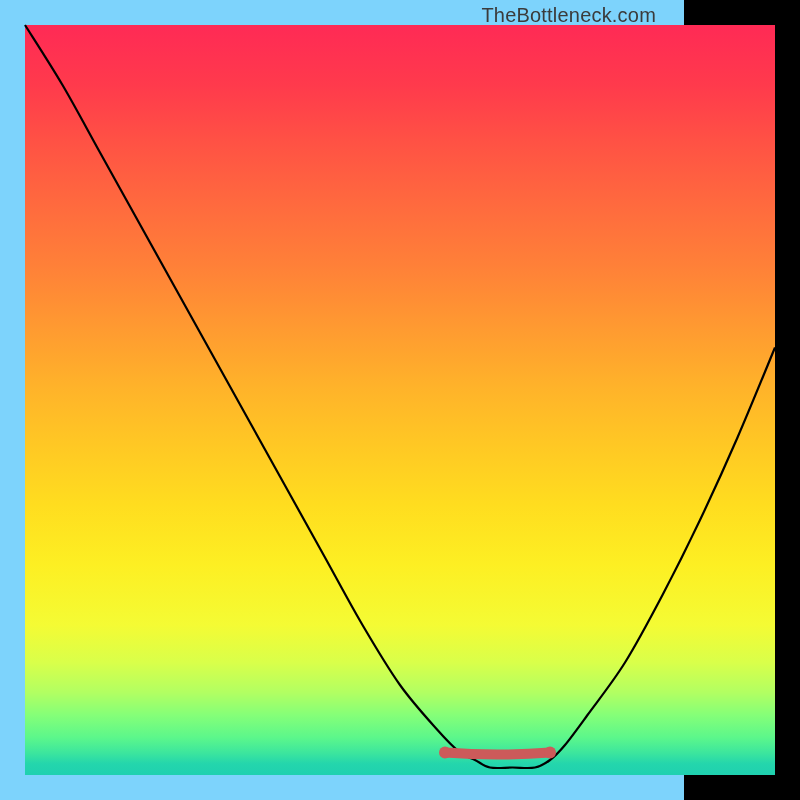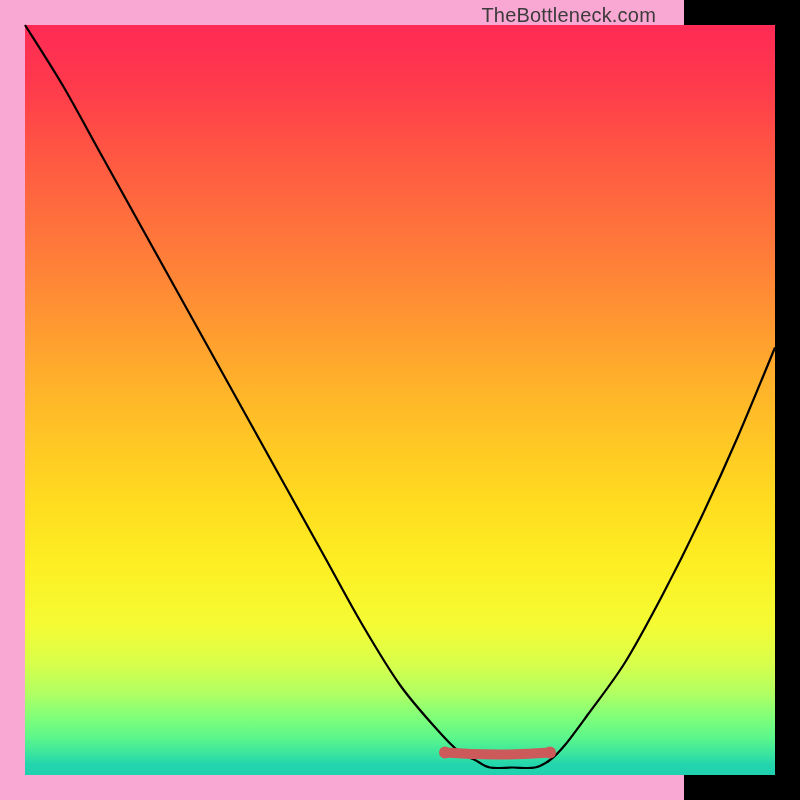--- a/index.html
+++ b/index.html
@@ -1,20 +1,20 @@
 <!DOCTYPE html>
 <html><head>
 <meta charset="utf-8">
 <style>
   * { margin: 0; padding: 0; box-sizing: border-box; }
   html, body { width: 800px; height: 800px; overflow: hidden; background: #000; }
   .frame {
     width: 684px;
     height: 800px;
-    background: #f9a8d4;
+    background: #7dd3fc;
     position: relative;
   }
   .plot-area {
     position: absolute;
     left: 25px;
     top: 25px;
     width: 750px;
     height: 750px;
     background: linear-gradient(to bottom,
       #ff2a55 0%,

